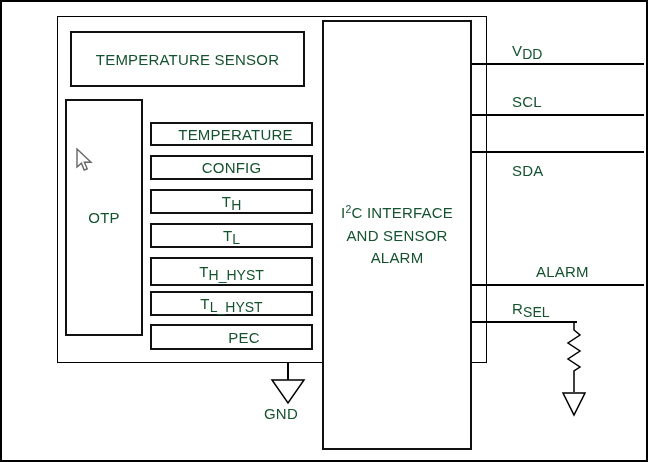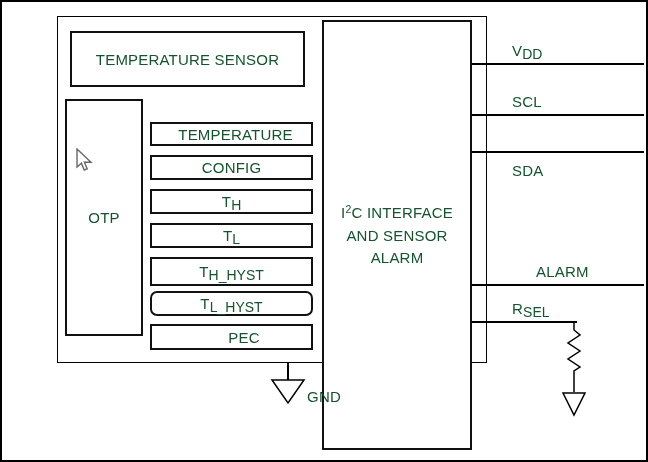--- a/index.html
+++ b/index.html
@@ -50,21 +50,21 @@
   </div>
   <div class="box" style="left:148px; top:187px; width:163px; height:25px;">
     <span class="lbl"><span>T</span><span class="sub">H</span></span>
   </div>
   <div class="box" style="left:148px; top:221px; width:163px; height:25px;">
     <span class="lbl"><span>T</span><span class="sub">L</span></span>
   </div>
   <div class="box" style="left:148px; top:255px; width:163px; height:29px;">
     <span class="lbl"><span>T</span><span class="sub">H_HYST</span></span>
   </div>
-  <div class="box" style="left:148px; top:289px; width:163px; height:25px;border-radius:7px;">
+  <div class="box" style="left:148px; top:289px; width:163px; height:25px;">
     <span class="lbl"><span>T</span><span class="sub">L_HYST</span></span>
   </div>
   <div class="box" style="left:148px; top:322px; width:163px; height:26px;padding-left:25px;">
     <span class="lbl"><span>PEC</span><span class="sub"></span></span>
   </div>
 
   <div class="box" style="left:320px; top:18px; width:150px; height:430px;">
     <div class="lbl" style="line-height:22px; white-space:normal;">
       <div><span>I</span><span class="sup">2</span><span>C INTERFACE</span></div>
       <div>AND SENSOR</div>
@@ -86,15 +86,15 @@
 
   <svg class="abs" style="left:559px; top:320px;" width="26" height="100" viewBox="0 0 26 100">
     <polyline points="13,0 13,8 19,13 7,21 19,29 7,37 19,45 13,49 13,70" fill="none" stroke="#000" stroke-width="1.5"></polyline>
     <polygon points="2,71 24,71 13,93" fill="#ffffff" stroke="#000" stroke-width="1.5"></polygon>
   </svg>
 
   <div class="wire" style="left:285px; top:361px; width:1.5px; height:17px;"></div>
   <svg class="abs" style="left:267px; top:377px;" width="38" height="26" viewBox="0 0 38 26">
     <polygon points="3,1 35,1 19,24" fill="#ffffff" stroke="#000" stroke-width="1.5"></polygon>
   </svg>
-  <div class="pinlabel" style="left:262px; top:386px; width:48px; text-align:right;margin-left:29px;">GND</div>
+  <div class="pinlabel" style="left:262px; top:403px; width:48px; text-align:left;">GND</div>
 
 </div>
 
 </body></html>

